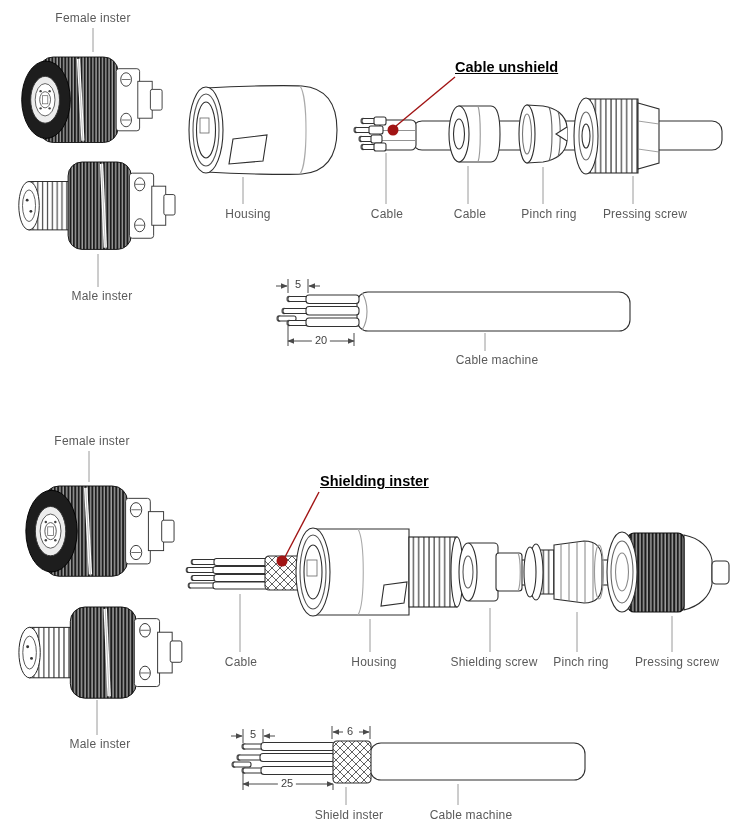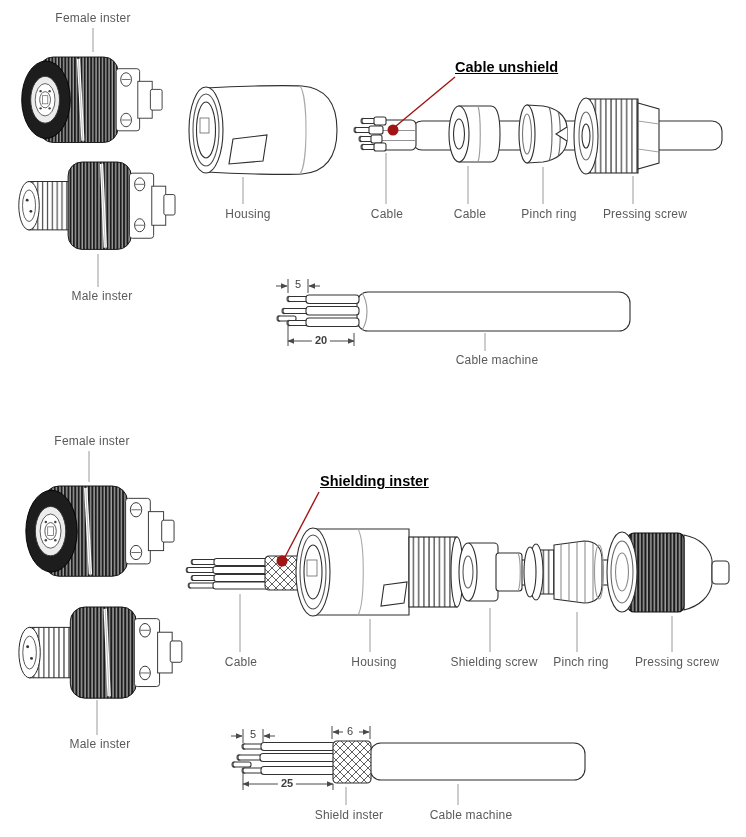--- a/index.html
+++ b/index.html
@@ -14,21 +14,21 @@
   }
   .callout{
     position:absolute;white-space:nowrap;font-size:14.5px;font-weight:bold;
     color:#000000;
     text-decoration:underline;
   }
   .dim{
     position:absolute;transform:translateX(-50%);white-space:nowrap;
     font-size:11px;color:#3f3f3f;
   }
-  .dim.on-line{background:#ffffff;padding:0 3px;line-height:11px;font-weight:bold;}
+  .dim.on-line{background:#ffffff;padding:0 3px;line-height:11px;}
 </style>
 </head>
 <body>
 
 <div class="canvas">
 
   <svg class="art" width="746" height="837" viewBox="0 0 746 837">
     <defs>
       <pattern id="knurl" width="3.6" height="8" patternUnits="userSpaceOnUse">
         <rect width="3.6" height="8" fill="#1d1d1d"></rect>

